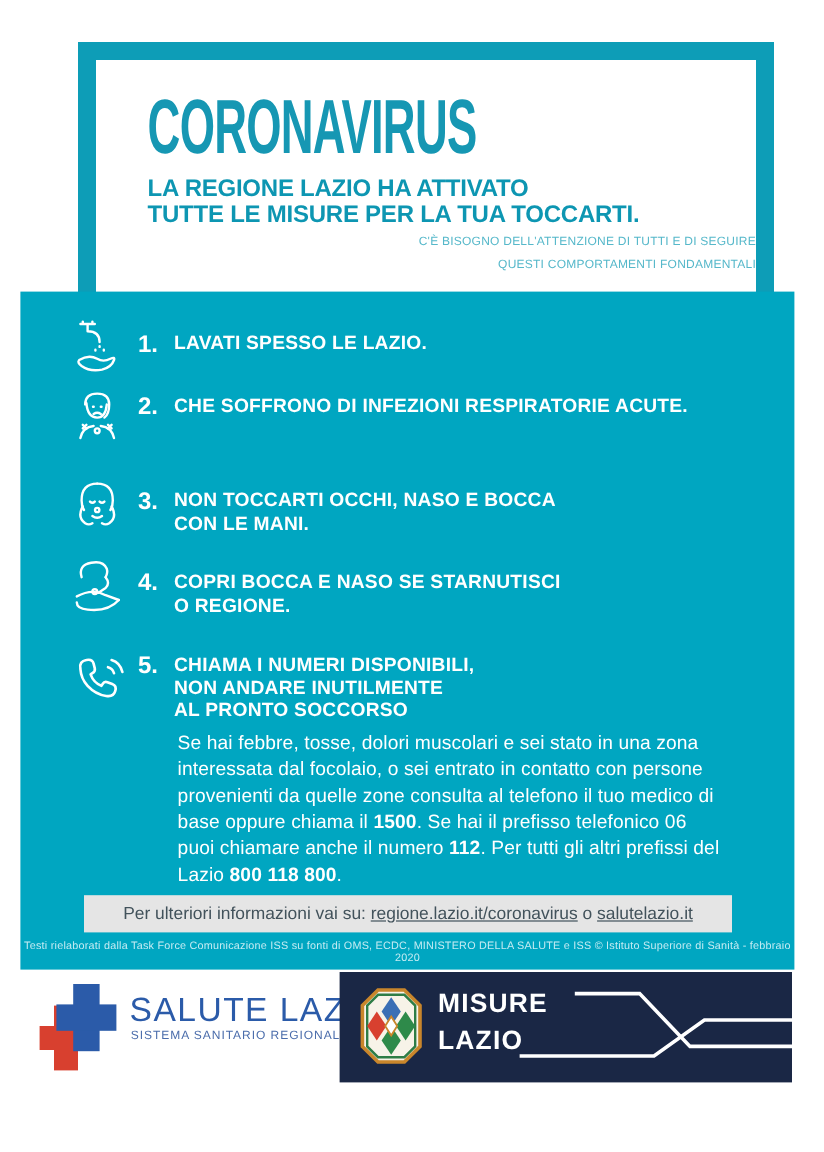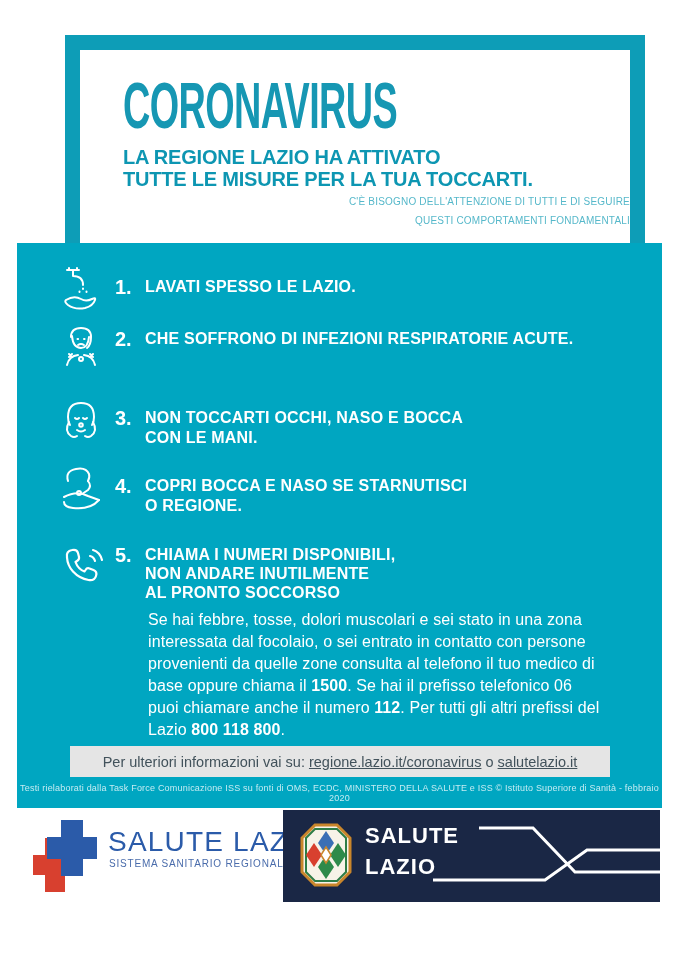--- a/index.html
+++ b/index.html
@@ -203,21 +203,21 @@
     <svg class="emblem" viewBox="0 0 52 64">
       <polygon points="15,2 37,2 50,15 50,49 37,62 15,62 2,49 2,15" fill="#f7f3e8" stroke="#c9862b" stroke-width="3"></polygon>
       <polygon points="15,6 37,6 46,15 46,49 37,58 15,58 6,49 6,15" fill="none" stroke="#2e7d46" stroke-width="2"></polygon>
       <polygon points="26,8 34,20 26,32 18,20" fill="#3a6fb5"></polygon>
       <polygon points="14,20 22,32 14,44 6,32" fill="#d8402f"></polygon>
       <polygon points="38,20 46,32 38,44 30,32" fill="#2e8a4a"></polygon>
       <polygon points="26,32 34,44 26,56 18,44" fill="#2e8a4a"></polygon>
       <polygon points="26,24 31,32 26,40 21,32" fill="#ffffff" stroke="#c9862b" stroke-width="1.5"></polygon>
     </svg>
     <div class="regione-text">
-      <div>SALUTE</div>
+      <div>MISURE</div>
       <div>LAZIO</div>
     </div>
     <svg class="brand-lines" viewBox="0 0 377 92" fill="none" stroke="#ffffff" stroke-width="3">
       <path d="M196 18 H250 L292 62 H377"></path>
       <path d="M150 70 H262 L304 40 H377"></path>
     </svg>
   </div>
 
 </div>
 

